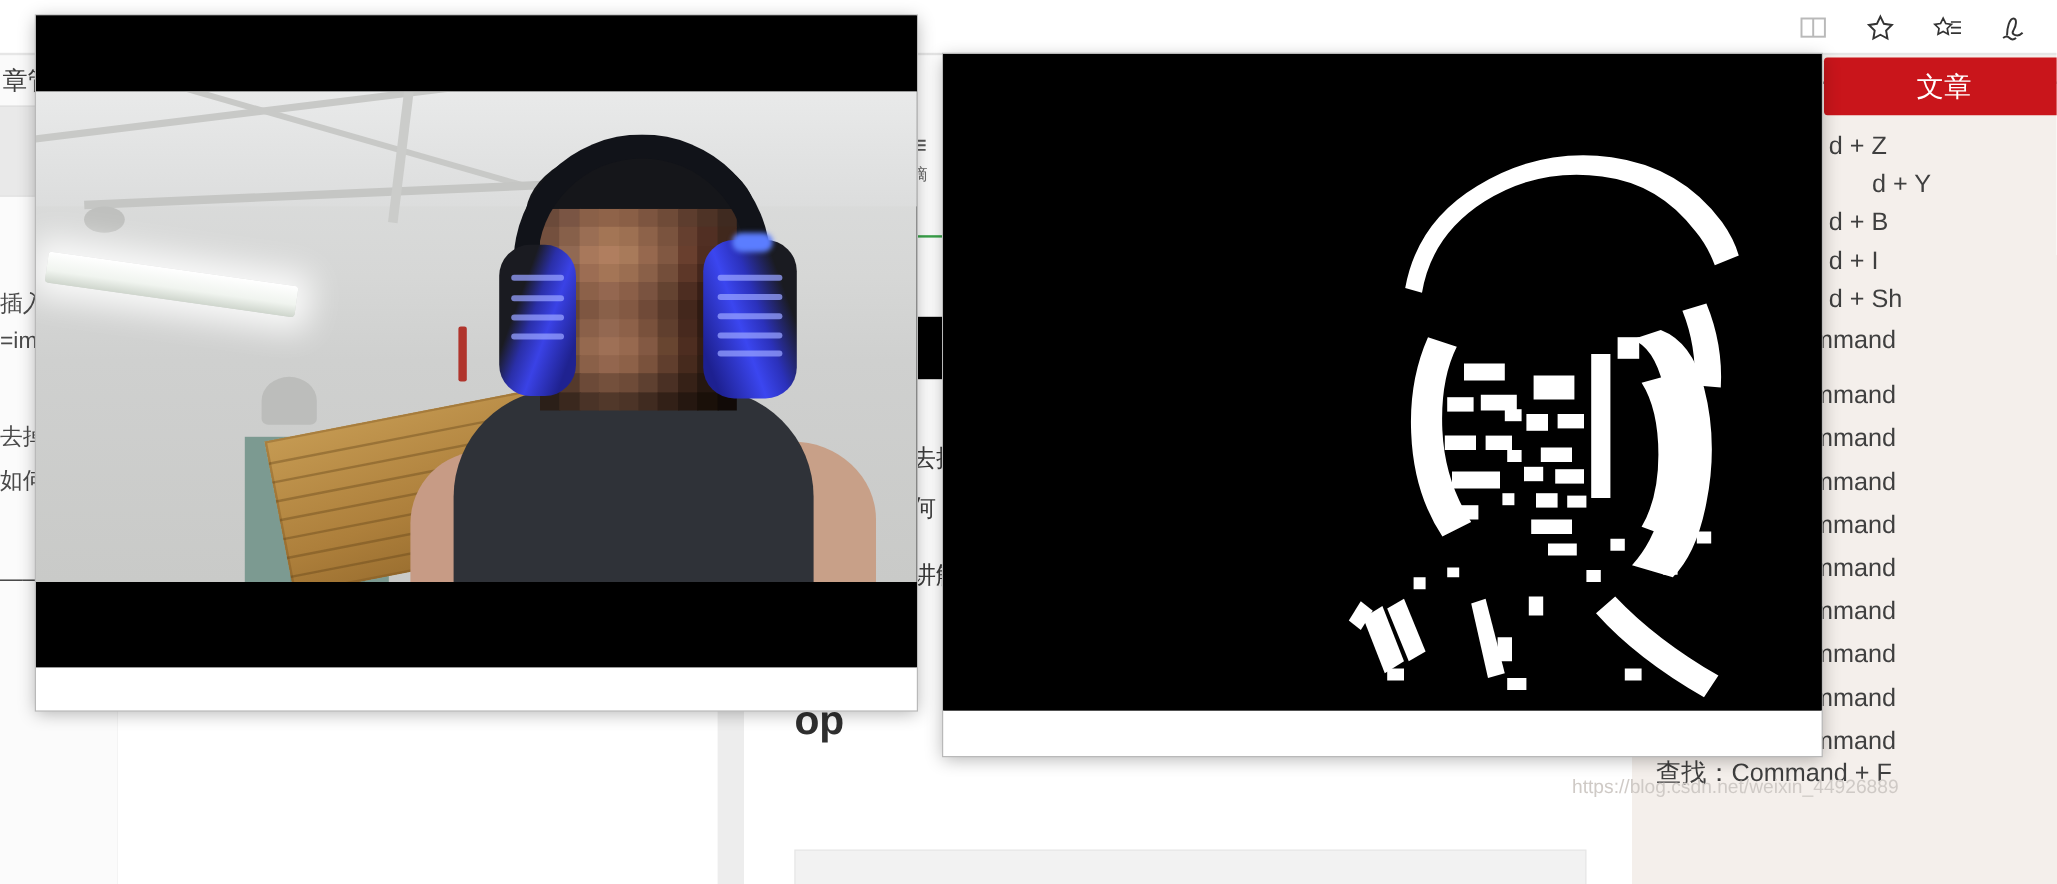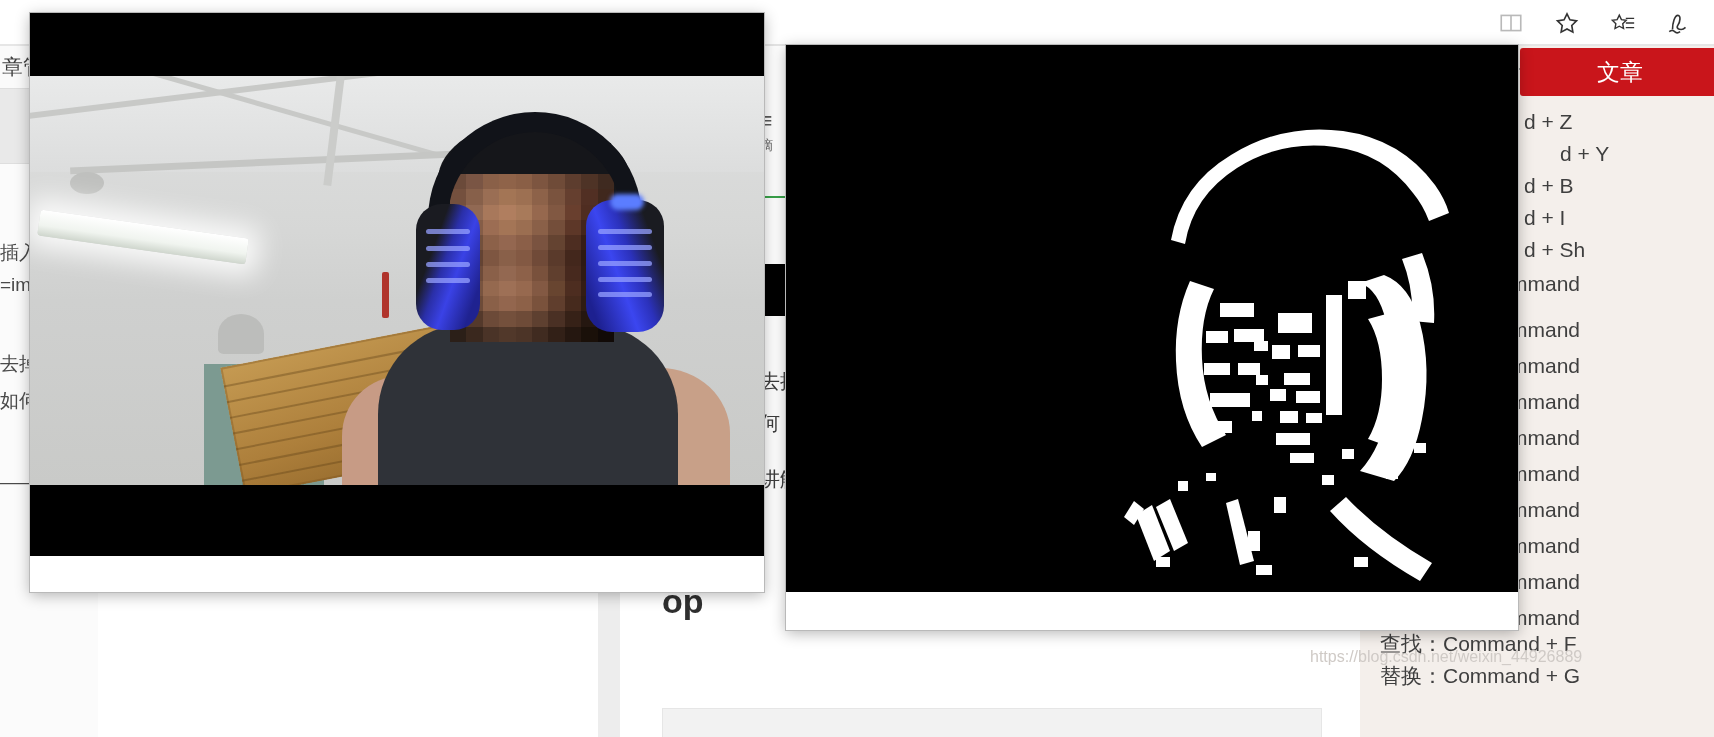--- a/index.html
+++ b/index.html
@@ -327,21 +327,20 @@
       <span class="rs-item" style="left:150px; top:272px;">mmand</span>
       <span class="rs-item" style="left:150px; top:308px;">mmand</span>
       <span class="rs-item" style="left:150px; top:344px;">mmand</span>
       <span class="rs-item" style="left:150px; top:380px;">mmand</span>
       <span class="rs-item" style="left:150px; top:416px;">mmand</span>
       <span class="rs-item" style="left:150px; top:452px;">mmand</span>
       <span class="rs-item" style="left:150px; top:488px;">mmand</span>
       <span class="rs-item" style="left:150px; top:524px;">mmand</span>
       <span class="rs-item" style="left:150px; top:560px;">mmand</span>
       <span class="rs-item" style="left:20px;  top:584px;">查找：Command + F</span>
-      <span class="rs-item" style="left:20px;  top:616px;">替换：Command + G</span>
     </div>
 
     <div class="publish-btn">文章</div>
   </div>
 
   <div class="watermark-2">https://blog.csdn.net/weixin_44926889</div>
 
   <div class="browser-chrome">
     <div class="chrome-nav-icons">
       <span class="chrome-ico">

